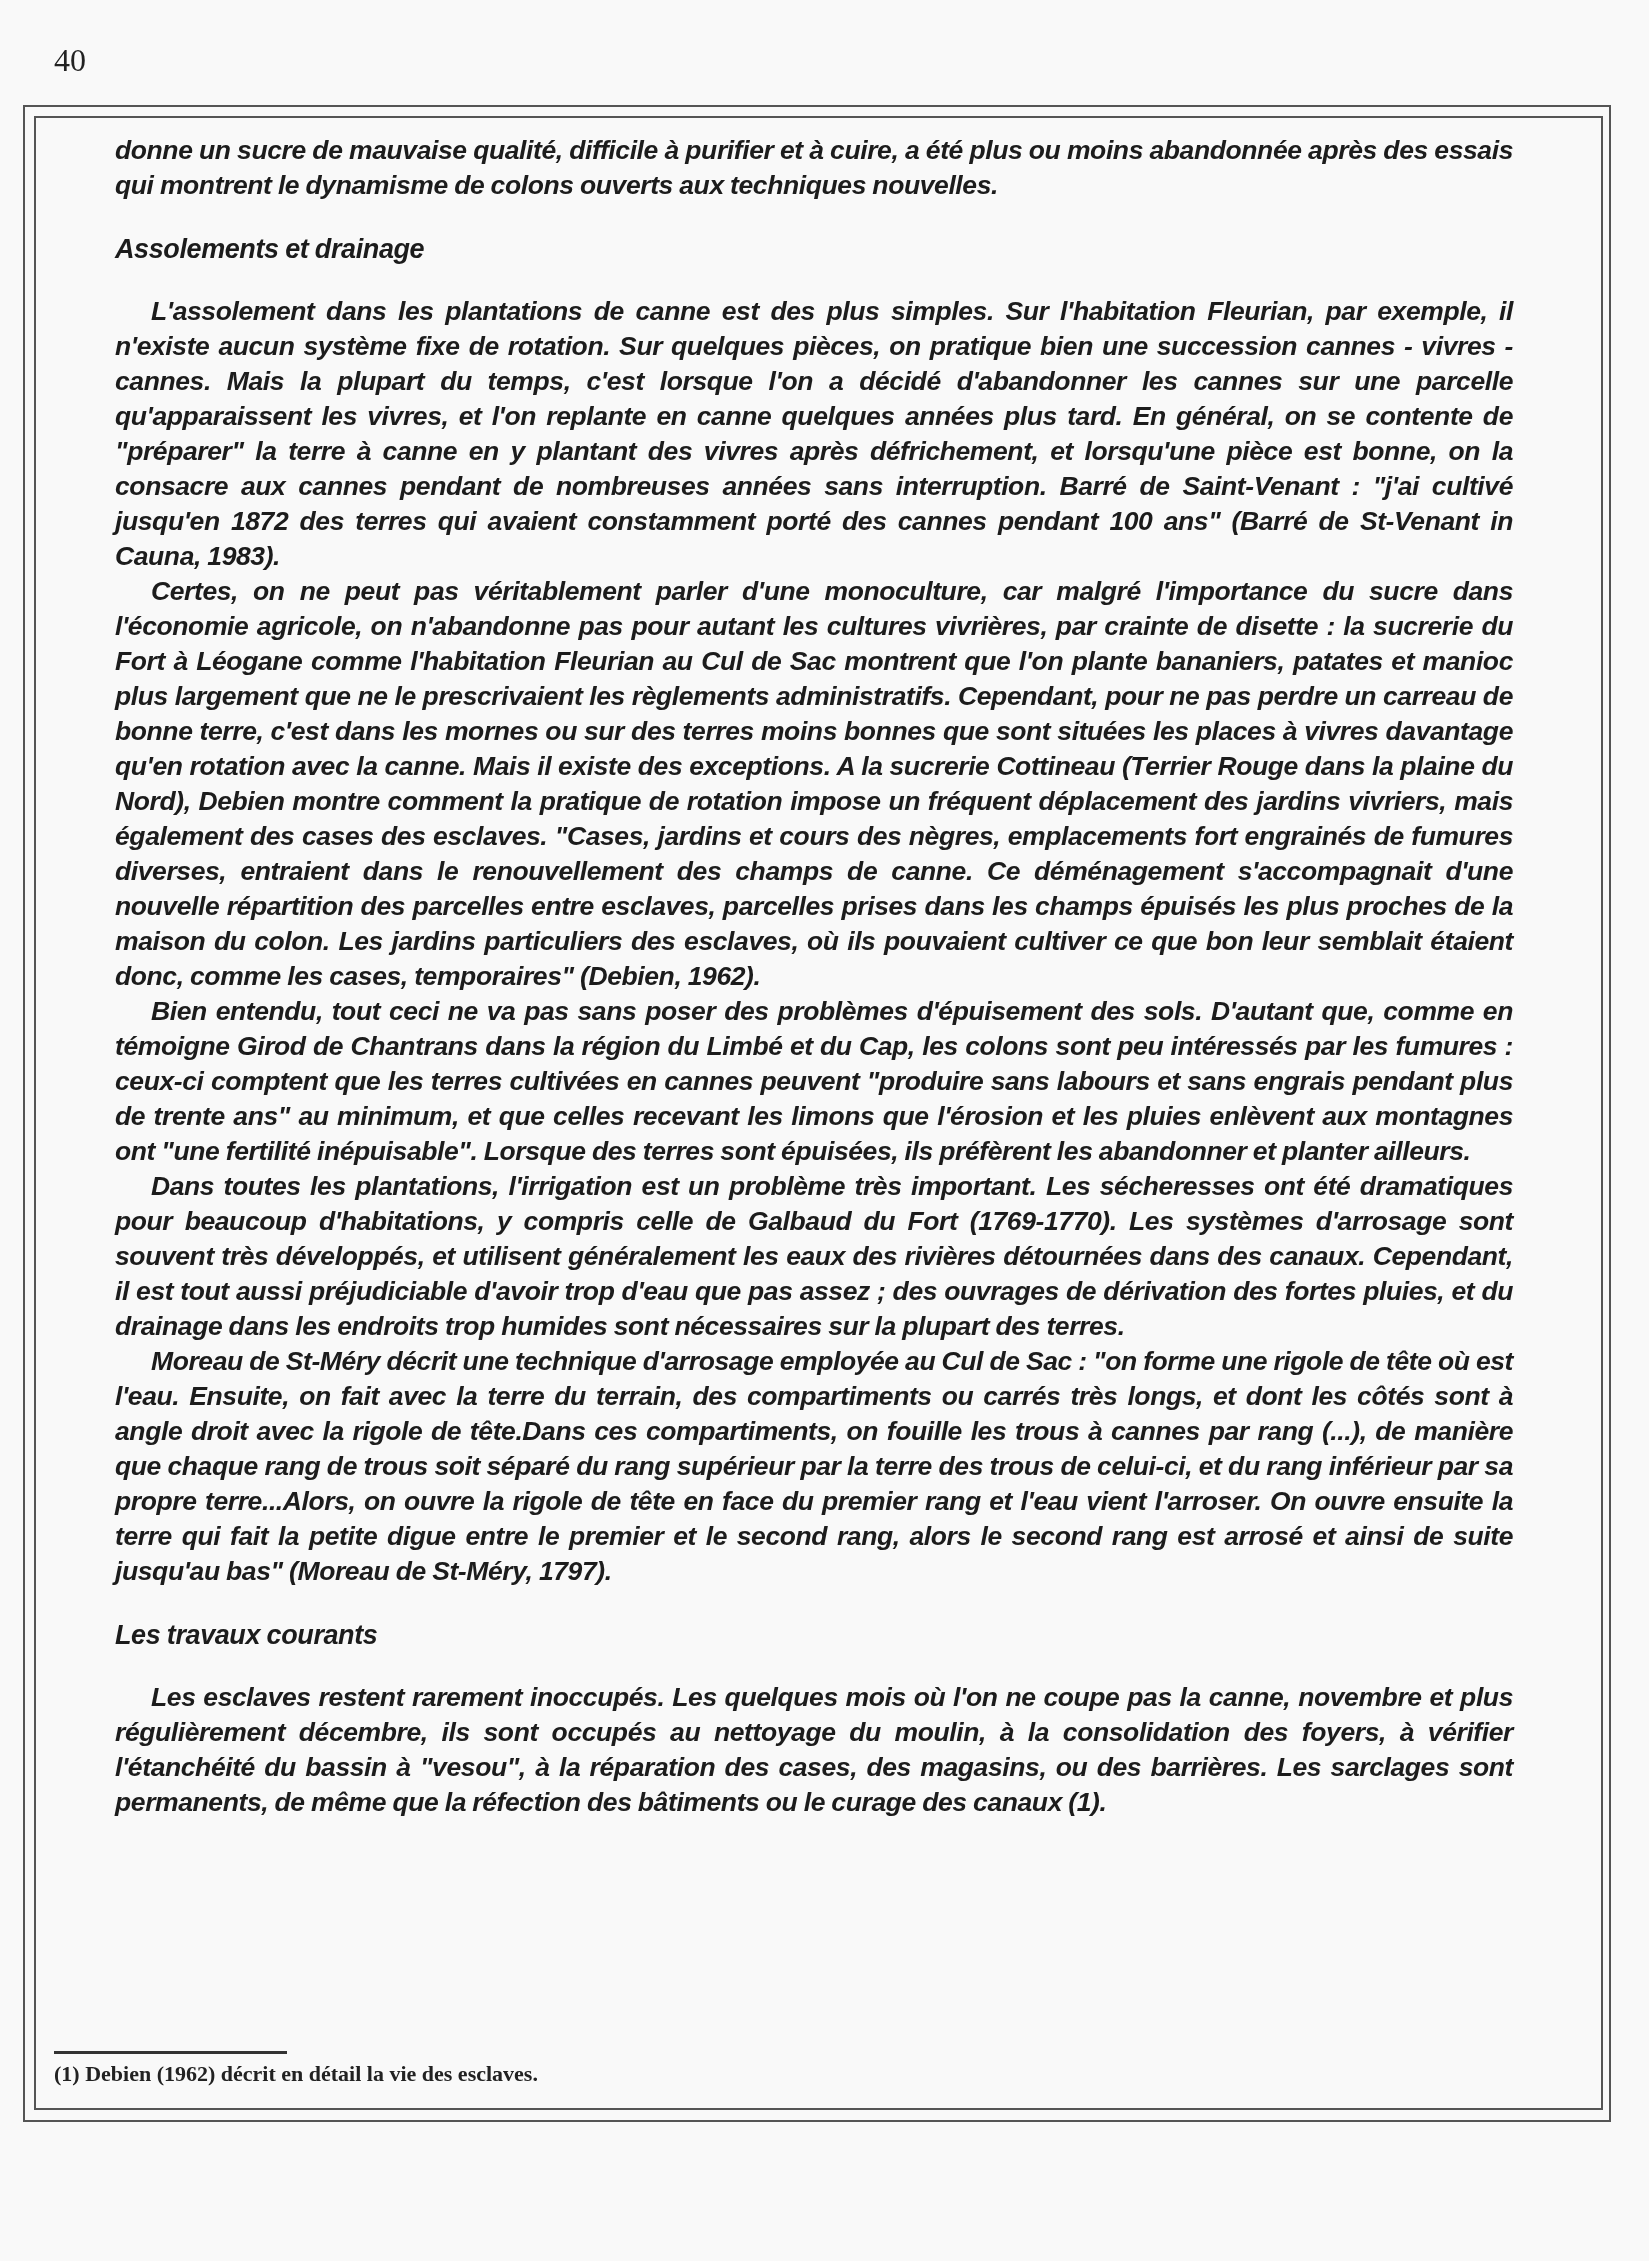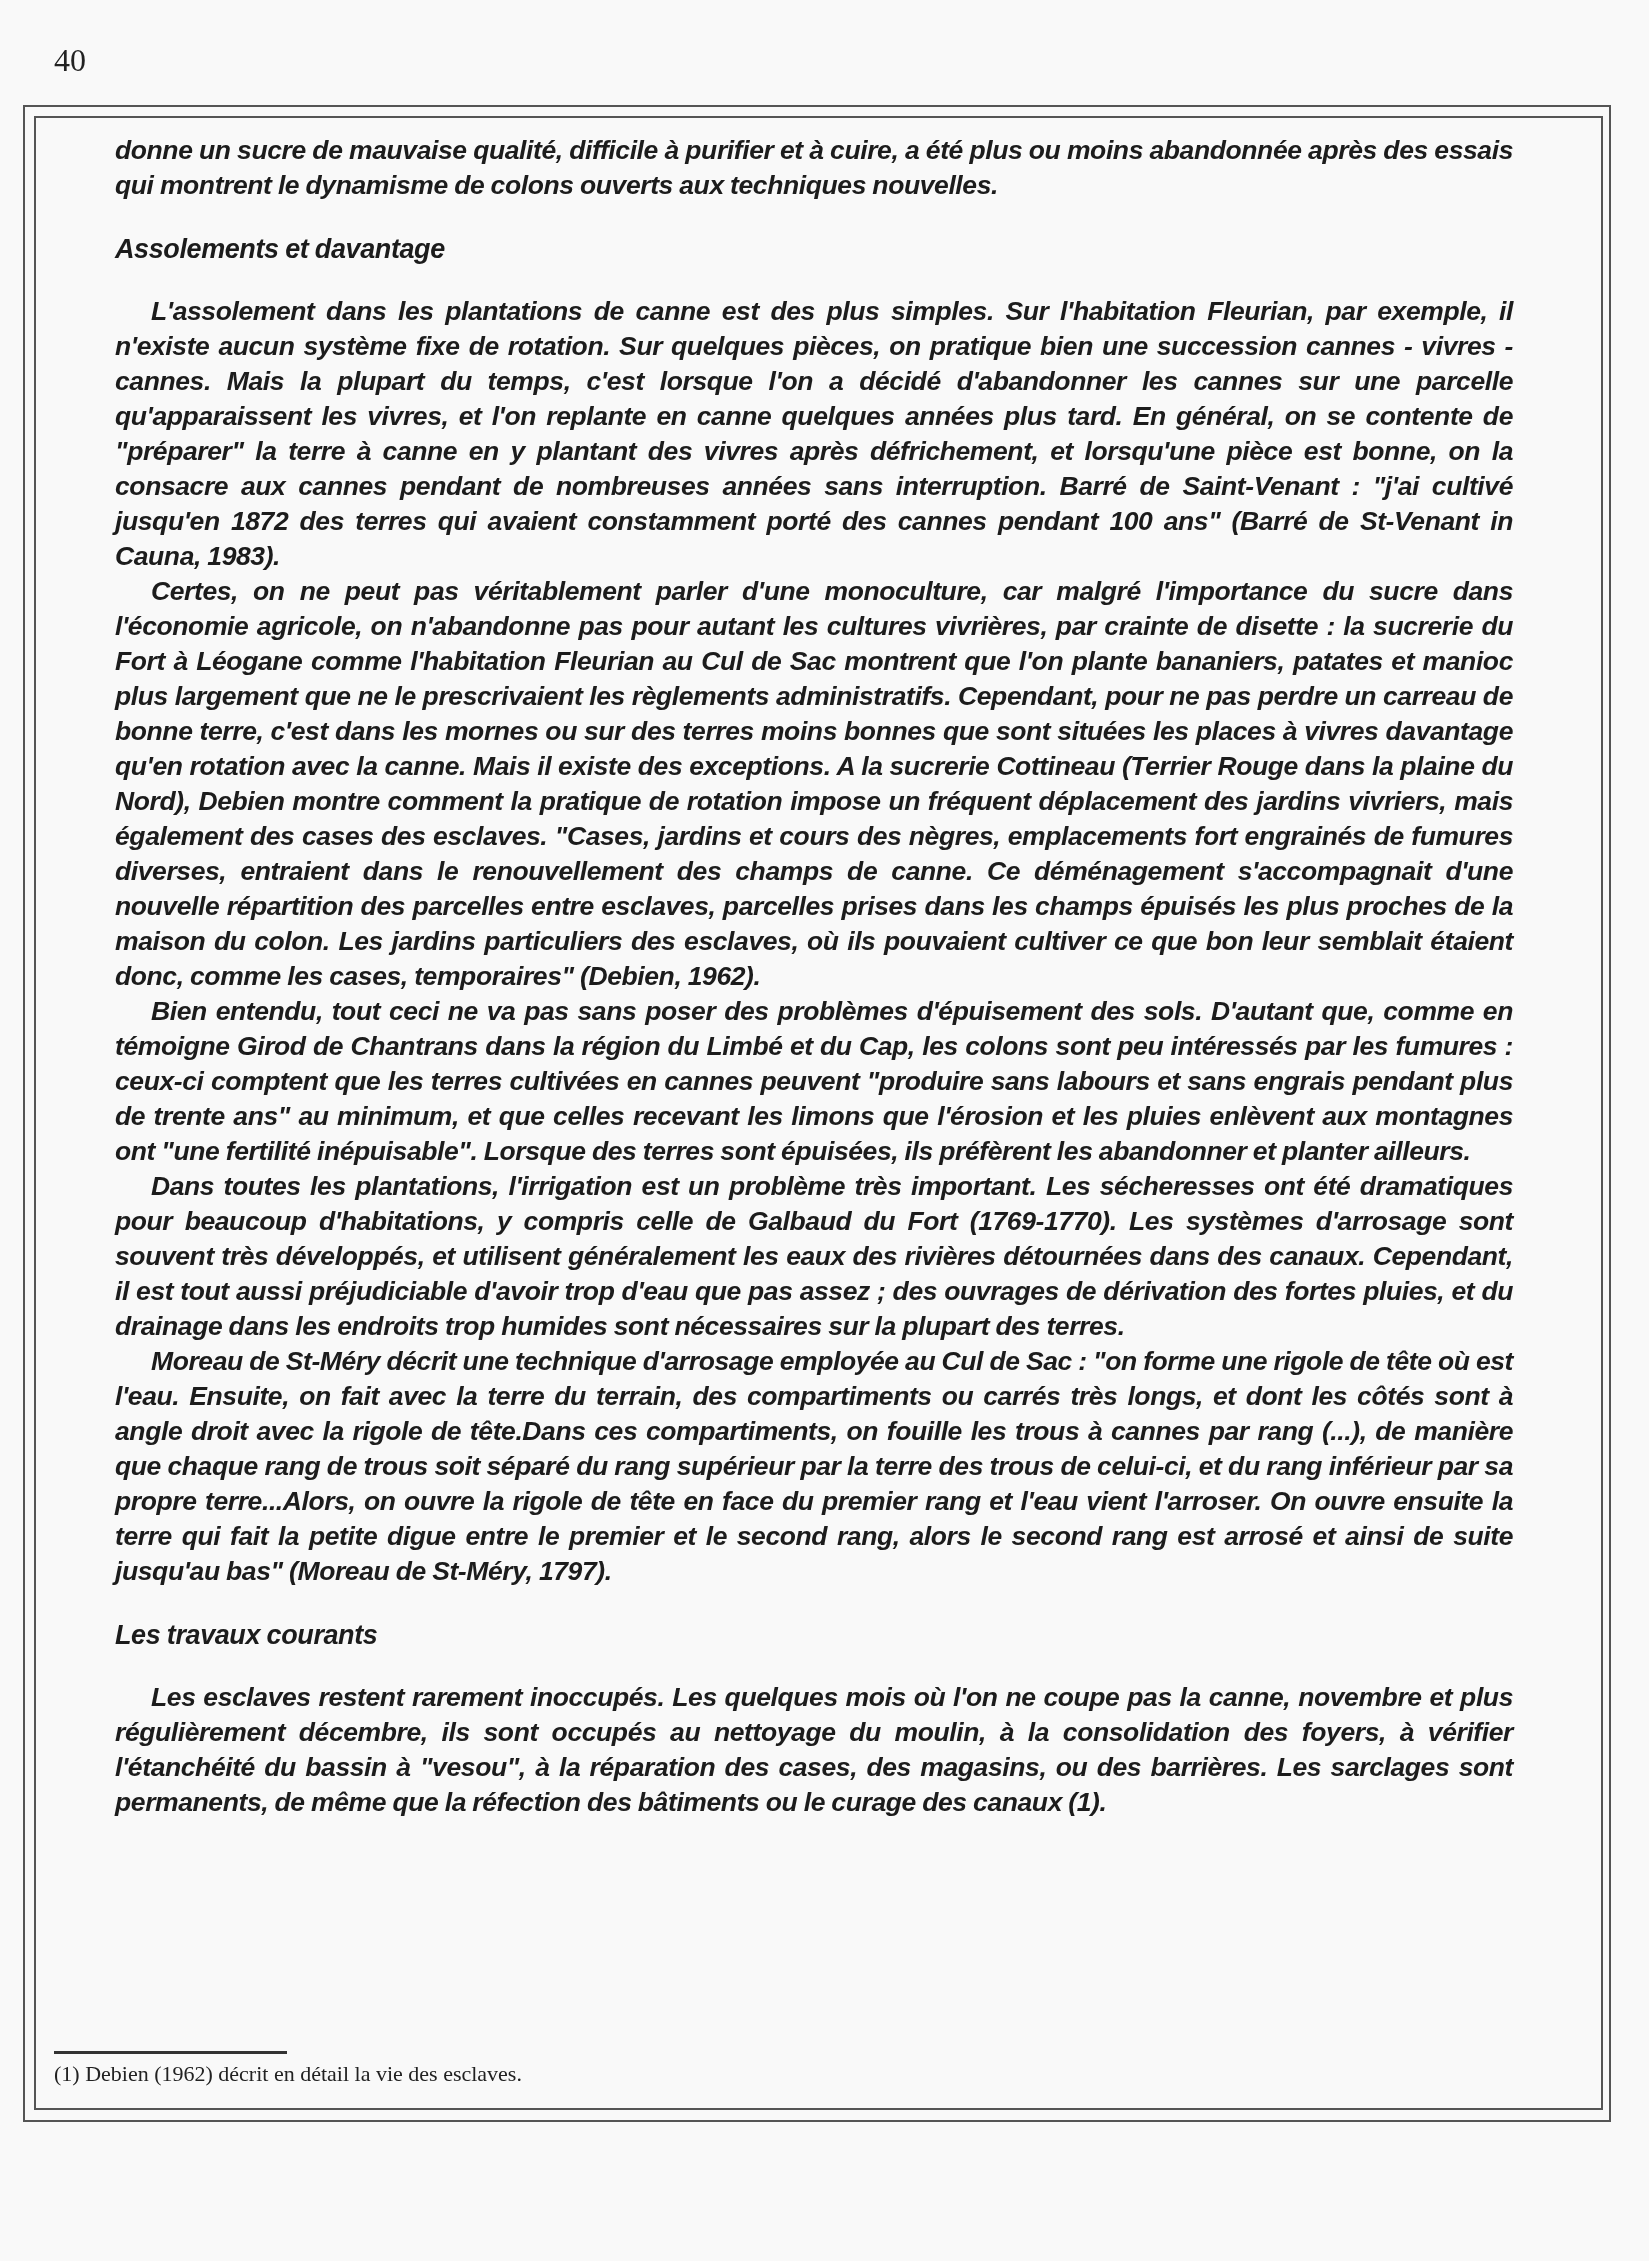--- a/index.html
+++ b/index.html
@@ -81,34 +81,35 @@
       background: #333;
     }
     .footnote {
       position: absolute;
       left: 54px;
       top: 2061px;
       font-family: "Liberation Serif", serif;
       font-size: 22px;
       line-height: 26px;
       color: #222;
+      font-weight: bold;
     }
   </style>
 </head>
 <body>
 
 <div class="page-number">40</div>
 
 <div class="frame-outer"></div>
 <div class="frame-inner"></div>
 
 <div class="content">
   <p>donne un sucre de mauvaise qualité, difficile à purifier et à cuire, a été plus ou moins abandonnée après des essais qui montrent le dynamisme de colons ouverts aux techniques nouvelles.</p>
 
-  <h2 class="sec1-head">Assolements et davantage</h2>
+  <h2 class="sec1-head">Assolements et drainage</h2>
   <p class="indent">L'assolement dans les plantations de canne est des plus simples. Sur l'habitation Fleurian, par exemple, il n'existe aucun système fixe de rotation. Sur quelques pièces, on pratique bien une succession cannes - vivres - cannes. Mais la plupart du temps, c'est lorsque l'on a décidé d'abandonner les cannes sur une parcelle qu'apparaissent les vivres, et l'on replante en canne quelques années plus tard. En général, on se contente de "préparer" la terre à canne en y plantant des vivres après défrichement, et lorsqu'une pièce est bonne, on la consacre aux cannes pendant de nombreuses années sans interruption. Barré de Saint-Venant : "j'ai cultivé jusqu'en 1872 des terres qui avaient constamment porté des cannes pendant 100 ans" (Barré de St-Venant in Cauna, 1983).</p>
   <p class="indent">Certes, on ne peut pas véritablement parler d'une monoculture, car malgré l'importance du sucre dans l'économie agricole, on n'abandonne pas pour autant les cultures vivrières, par crainte de disette : la sucrerie du Fort à Léogane comme l'habitation Fleurian au Cul de Sac montrent que l'on plante bananiers, patates et manioc plus largement que ne le prescrivaient les règlements administratifs. Cependant, pour ne pas perdre un carreau de bonne terre, c'est dans les mornes ou sur des terres moins bonnes que sont situées les places à vivres davantage qu'en rotation avec la canne. Mais il existe des exceptions. A la sucrerie Cottineau (Terrier Rouge dans la plaine du Nord), Debien montre comment la pratique de rotation impose un fréquent déplacement des jardins vivriers, mais également des cases des esclaves. "Cases, jardins et cours des nègres, emplacements fort engrainés de fumures diverses, entraient dans le renouvellement des champs de canne. Ce déménagement s'accompagnait d'une nouvelle répartition des parcelles entre esclaves, parcelles prises dans les champs épuisés les plus proches de la maison du colon. Les jardins particuliers des esclaves, où ils pouvaient cultiver ce que bon leur semblait étaient donc, comme les cases, temporaires" (Debien, 1962).</p>
   <p class="indent">Bien entendu, tout ceci ne va pas sans poser des problèmes d'épuisement des sols. D'autant que, comme en témoigne Girod de Chantrans dans la région du Limbé et du Cap, les colons sont peu intéressés par les fumures : ceux-ci comptent que les terres cultivées en cannes peuvent "produire sans labours et sans engrais pendant plus de trente ans" au minimum, et que celles recevant les limons que l'érosion et les pluies enlèvent aux montagnes ont "une fertilité inépuisable". Lorsque des terres sont épuisées, ils préfèrent les abandonner et planter ailleurs.</p>
 
   <p class="indent">Dans toutes les plantations, l'irrigation est un problème très important. Les sécheresses ont été dramatiques pour beaucoup d'habitations, y compris celle de Galbaud du Fort (1769-1770). Les systèmes d'arrosage sont souvent très développés, et utilisent généralement les eaux des rivières détournées dans des canaux. Cependant, il est tout aussi préjudiciable d'avoir trop d'eau que pas assez ; des ouvrages de dérivation des fortes pluies, et du drainage dans les endroits trop humides sont nécessaires sur la plupart des terres.</p>
   <p class="indent">Moreau de St-Méry décrit une technique d'arrosage employée au Cul de Sac : "on forme une rigole de tête où est l'eau. Ensuite, on fait avec la terre du terrain, des compartiments ou carrés très longs, et dont les côtés sont à angle droit avec la rigole de tête.Dans ces compartiments, on fouille les trous à cannes par rang (...), de manière que chaque rang de trous soit séparé du rang supérieur par la terre des trous de celui-ci, et du rang inférieur par sa propre terre...Alors, on ouvre la rigole de tête en face du premier rang et l'eau vient l'arroser. On ouvre ensuite la terre qui fait la petite digue entre le premier et le second rang, alors le second rang est arrosé et ainsi de suite jusqu'au bas" (Moreau de St-Méry, 1797).</p>
 
   <h2 class="sec-head">Les travaux courants</h2>
   <p class="indent">Les esclaves restent rarement inoccupés. Les quelques mois où l'on ne coupe pas la canne, novembre et plus régulièrement décembre, ils sont occupés au nettoyage du moulin, à la consolidation des foyers, à vérifier l'étanchéité du bassin à "vesou", à la réparation des cases, des magasins, ou des barrières. Les sarclages sont permanents, de même que la réfection des bâtiments ou le curage des canaux (1).</p>
 </div>

